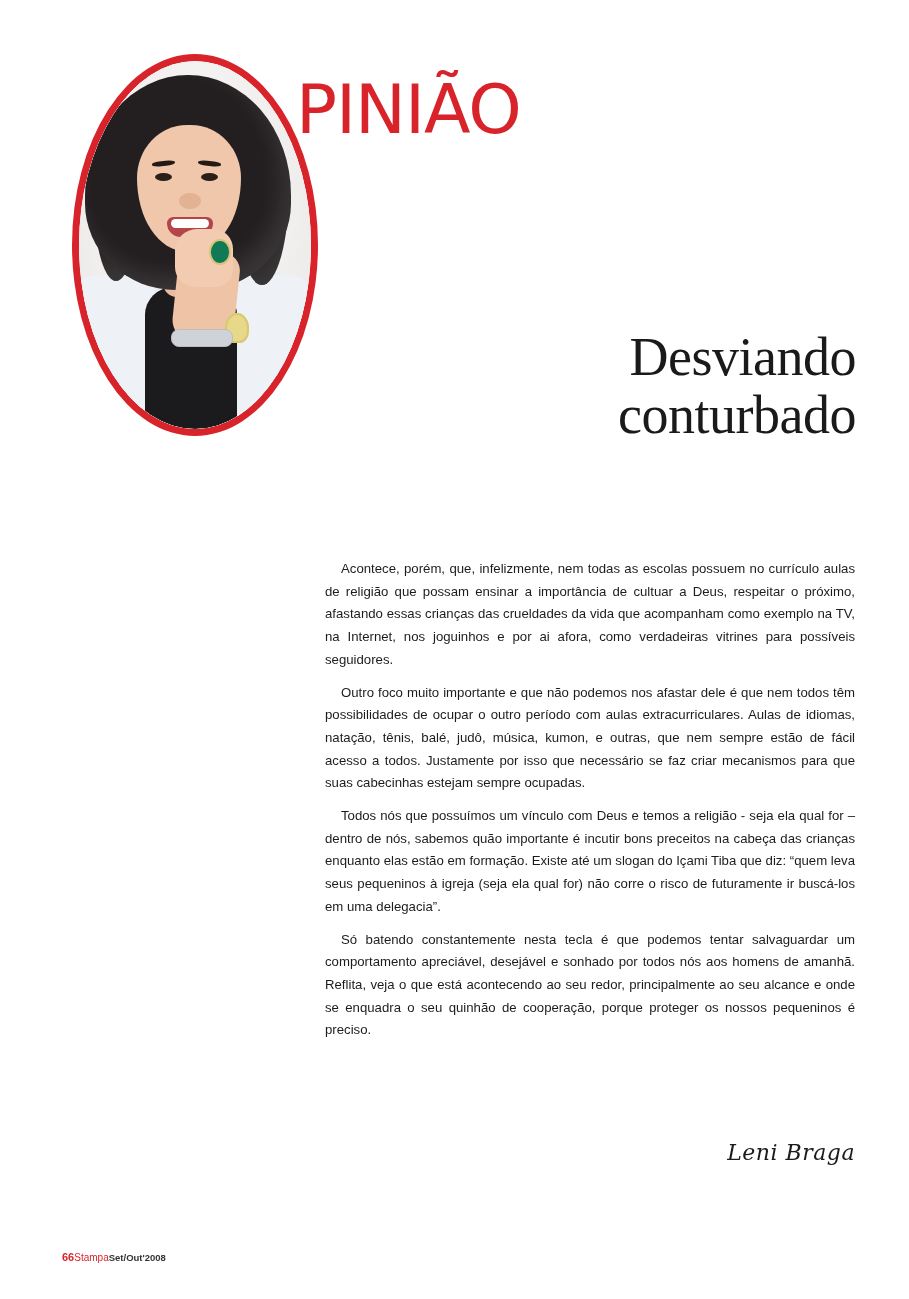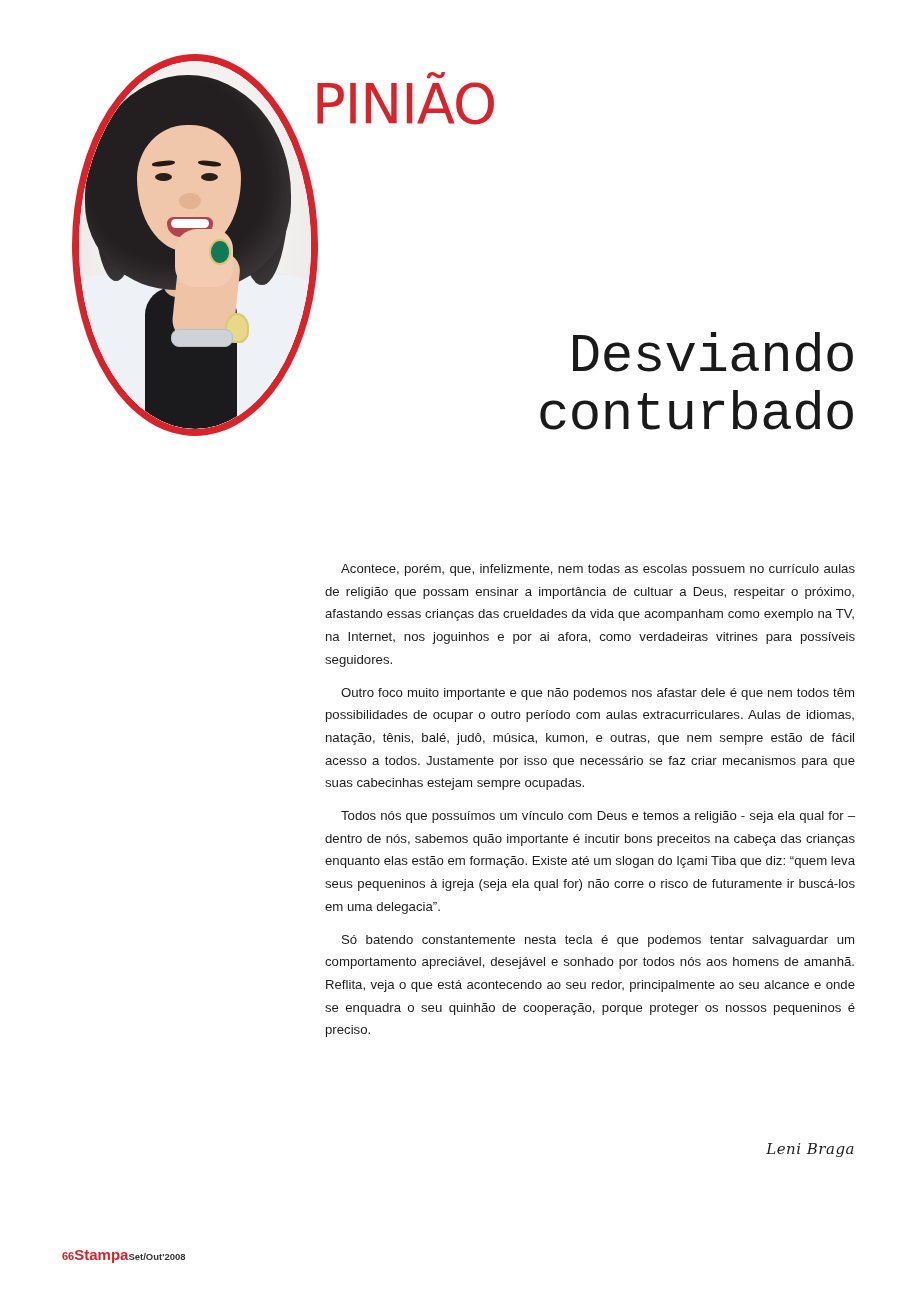--- a/index.html
+++ b/index.html
@@ -164,40 +164,40 @@
   .pt-pendant {
     position: absolute; left: 146px; top: 252px;
     width: 24px; height: 30px;
     background: #e8d88a;
     border-radius: 50% 50% 40% 40%;
     box-shadow: 0 0 0 2px #d9c772 inset;
   }
 
   #masthead-title {
     position: absolute;
-    left: 312px;
+    left: 296px;
     top: 76px;
     color: #d9232b;
     font-family: "DejaVu Sans", sans-serif;
     font-weight: 400;
-    font-size: 56px;
+    font-size: 68px;
     letter-spacing: -1px;
     line-height: 1;
     z-index: 1;
   }
 
   
   #headline {
     position: absolute;
     left: 336px;
     top: 328px;
     width: 520px;
     text-align: right;
     color: #1a1a1a;
-    font-family: Liberation Mono, monospace;
+    font-family: Liberation Serif, serif;
     font-weight: 400;
     font-size: 54px;
     line-height: 1.08;
     letter-spacing: -0.5px;
   }
   #headline div { white-space: nowrap; }
 
   
   #article {
     position: absolute;
@@ -217,43 +217,43 @@
   }
 
   #signature {
     position: absolute;
     left: 325px;
     top: 1140px;
     width: 530px;
     text-align: right;
     font-family: "DejaVu Serif", serif;
     font-style: italic;
-    font-size: 15px;
+    font-size: 22px;
     color: #1c1c1c;
     letter-spacing: .5px;
   }
 
   
   #footer {
     position: absolute;
     left: 62px;
     bottom: 36px;
     display: flex;
     align-items: baseline;
     font-size: 10px;
   }
   #footer .pageno {
     color: #d9232b;
     font-weight: bold;
     font-size: 11px;
   }
   #footer .brand {
     color: #d9232b;
-    font-weight: bold;
-    font-size: 15px;
+    font-weight: normal;
+    font-size: 10px;
   }
   #footer .issue {
     color: #333333;
     font-weight: bold;
     font-size: 9.5px;
   }
 </style>
 </head>
 <body>
 

